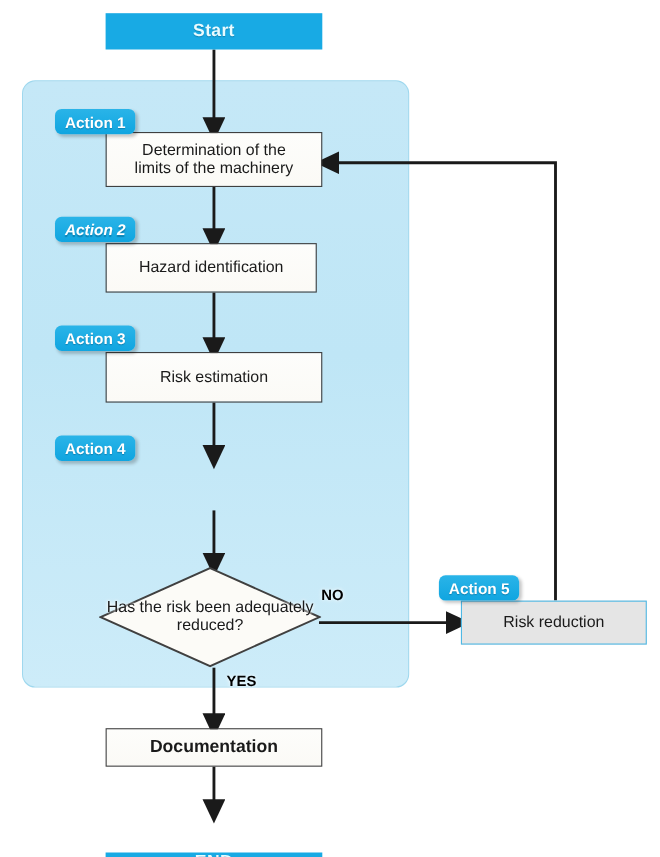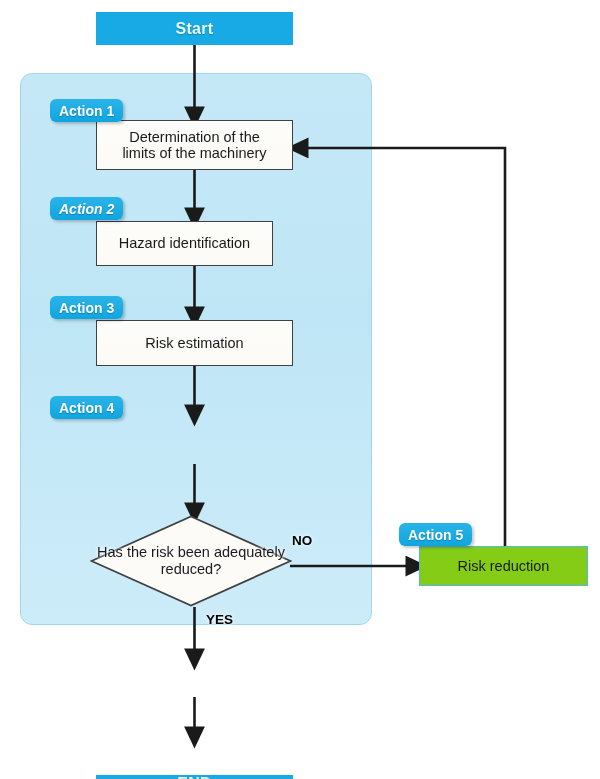--- a/index.html
+++ b/index.html
@@ -76,31 +76,31 @@
     display: flex;
     align-items: center;
     justify-content: center;
     text-align: center;
     color: #1a1a1a;
     font-size: 14.5px;
     line-height: 1.12;
     padding: 0 18px;
   }
   #box-a1 { left: 96px; top: 120px; width: 197px; height: 50px; }
-  #box-a2 { left: 96px; top: 221px; width: 177px; height: 45px; }
+  #box-a2 { left: 96px; top: 221px; width: 192px; height: 45px; }
   #box-a3 { left: 96px; top: 320px; width: 197px; height: 46px; }
   #box-a4 { left: 96px; top: 418px; width: 197px; height: 46px; }
   #box-doc { left: 96px; top: 662px; width: 197px; height: 35px;
              font-weight: bold; font-size: 16px; }
 
   
   #box-a5 {
     position: absolute;
     left: 419px; top: 546px; width: 169px; height: 40px;
-    background: #84cc16;
+    background: #e5e5e5;
     border: 1.4px solid #4fb8e4;
     box-sizing: border-box;
     display: flex;
     align-items: center;
     justify-content: center;
     color: #1a1a1a;
     font-size: 14.5px;
   }
 
   
@@ -232,18 +232,21 @@
   <div class="edge-label" id="label-no">NO</div>
   <div class="edge-label" id="label-yes">YES</div>
 
   <div class="badge" id="badge-5">
     <span>Action 5</span>
   </div>
   <div id="box-a5">
     <span>Risk reduction</span>
   </div>
 
+  <div class="process" id="box-doc">
+    <span>Documentation</span>
+  </div>
 
   <div class="terminator" id="box-end">
     <span>END</span>
   </div>
 
 </div>
 
 </body></html>

